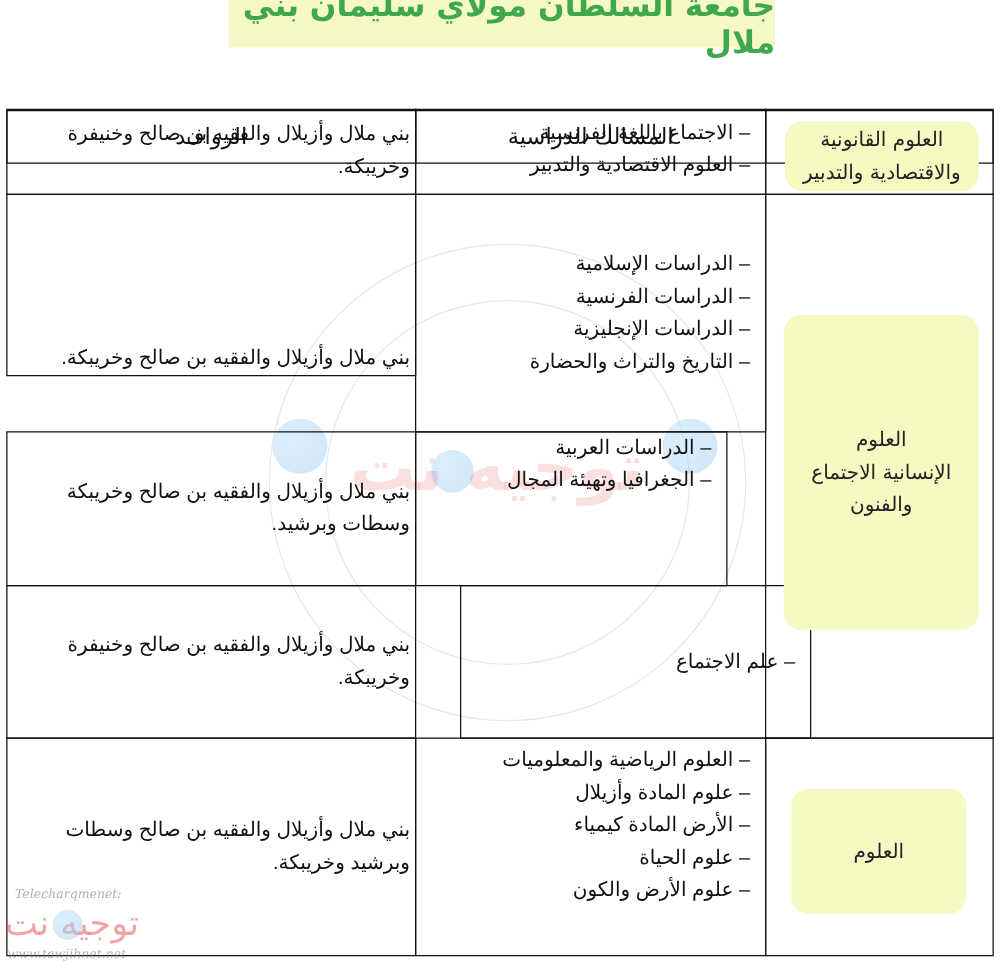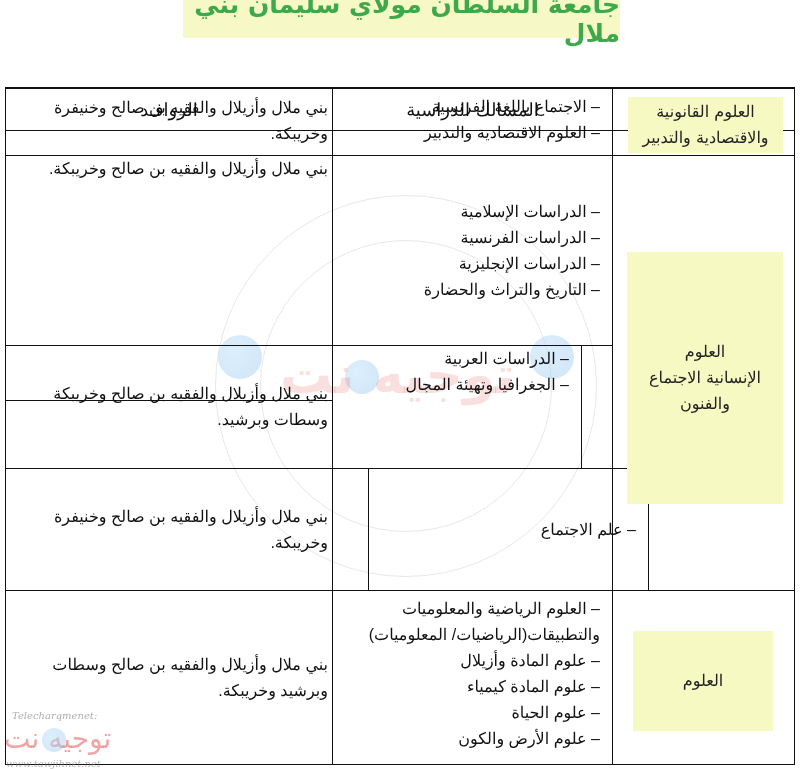--- a/index.html
+++ b/index.html
@@ -20,20 +20,21 @@
   .txt { direction: rtl; text-align: right; font-size: 16px; line-height: 26px;
          font-family: "Liberation Sans", sans-serif; }
   .list { list-style: none; margin: 0; padding: 0; direction: rtl; }
   .list li { font-size: 16px; line-height: 26px; white-space: nowrap; font-family: "Liberation Sans", sans-serif; }
   .list li.dash::before { content: "– "; }
   .list li.cont { padding-right: 0; }
   .field-box {
     position: absolute; background: #f7f9c3; display: flex; align-items: center; justify-content: center;
     text-align: center; direction: rtl; font-size: 16px; line-height: 26px; color: #222;
     font-family: "DejaVu Serif", serif;
+    border-radius: 14px;
   }
   .wm-circle {
     position: absolute; border: 1px solid rgba(150,160,170,0.25); border-radius: 50%;
     pointer-events: none;
   }
   .wm-text { position: absolute; color: rgba(230,80,80,0.18); font-size: 52px; font-weight: bold;
              pointer-events: none; direction: rtl; }
   .wm-bubble { position: absolute; border-radius: 50%; background: radial-gradient(circle at 35% 35%, rgba(190,225,250,0.55), rgba(120,180,230,0.35)); pointer-events:none; }
   .corner-wm { position: absolute; left: 2px; top: 710px; width: 130px; height: 58px; pointer-events: none; }
   .corner-wm .t1 { position: absolute; left: 10px; top: 0; font-size: 10px; font-style: italic; color: rgba(120,120,120,0.6); font-family: "DejaVu Serif", serif; }
@@ -76,21 +77,21 @@
       <li class="dash">العلوم الاقتصادية والتدبير</li>
     </ul>
   </div>
   <div class="cell" style="left:607px;top:43px;width:183px;height:68px;">
     <div class="field-box" style="left:15px;top:8px;width:155px;height:56px;flex-direction:column;">
       <div>العلوم القانونية</div>
       <div>والاقتصادية والتدبير</div>
     </div>
   </div>
 
-  <div class="cell txt" style="left:0;top:110px;width:328px;height:246px;display:flex;align-items:flex-start;padding:0 4px 0 6px;">
+  <div class="cell txt" style="left:0;top:110px;width:328px;height:146px;display:flex;align-items:flex-end;padding:0 4px 0 6px;">
     <div>بني ملال وأزيلال والفقيه بن صالح وخريبكة.</div>
   </div>
   <div class="cell" style="left:327px;top:110px;width:281px;height:191px;display:flex;align-items:center;padding-right:12px;justify-content:flex-start;direction:rtl;">
     <ul class="list">
       <li class="dash">الدراسات الإسلامية</li>
       <li class="dash">الدراسات الفرنسية</li>
       <li class="dash">الدراسات الإنجليزية</li>
       <li class="dash">التاريخ والتراث والحضارة</li>
     </ul>
   </div>
@@ -124,23 +125,22 @@
     </div>
   </div>
 
   <div class="cell txt" style="left:0;top:545px;width:328px;height:175px;display:flex;flex-direction:column;justify-content:center;padding:0 4px 0 6px;">
     <div>بني ملال وأزيلال والفقيه بن صالح وسطات</div>
     <div>وبرشيد وخريبكة.</div>
   </div>
   <div class="cell" style="left:327px;top:545px;width:281px;height:175px;padding:5px 12px 0 0;">
     <ul class="list">
       <li class="dash">العلوم الرياضية والمعلوميات</li>
-      <li class="cont">والتطبيقات(الرياضيات/ المعلوميات)</li>
       <li class="dash">علوم المادة وأزيلال</li>
-      <li class="dash">علوم المادة كيمياء</li>
+      <li class="dash">الأرض المادة كيمياء</li>
       <li class="dash">علوم الحياة</li>
       <li class="dash">علوم الأرض والكون</li>
     </ul>
   </div>
   <div class="cell" style="left:607px;top:545px;width:183px;height:175px;">
     <div class="field-box" style="left:20px;top:40px;width:140px;height:100px;">
       <div>العلوم</div>
     </div>
   </div>
 </div>

